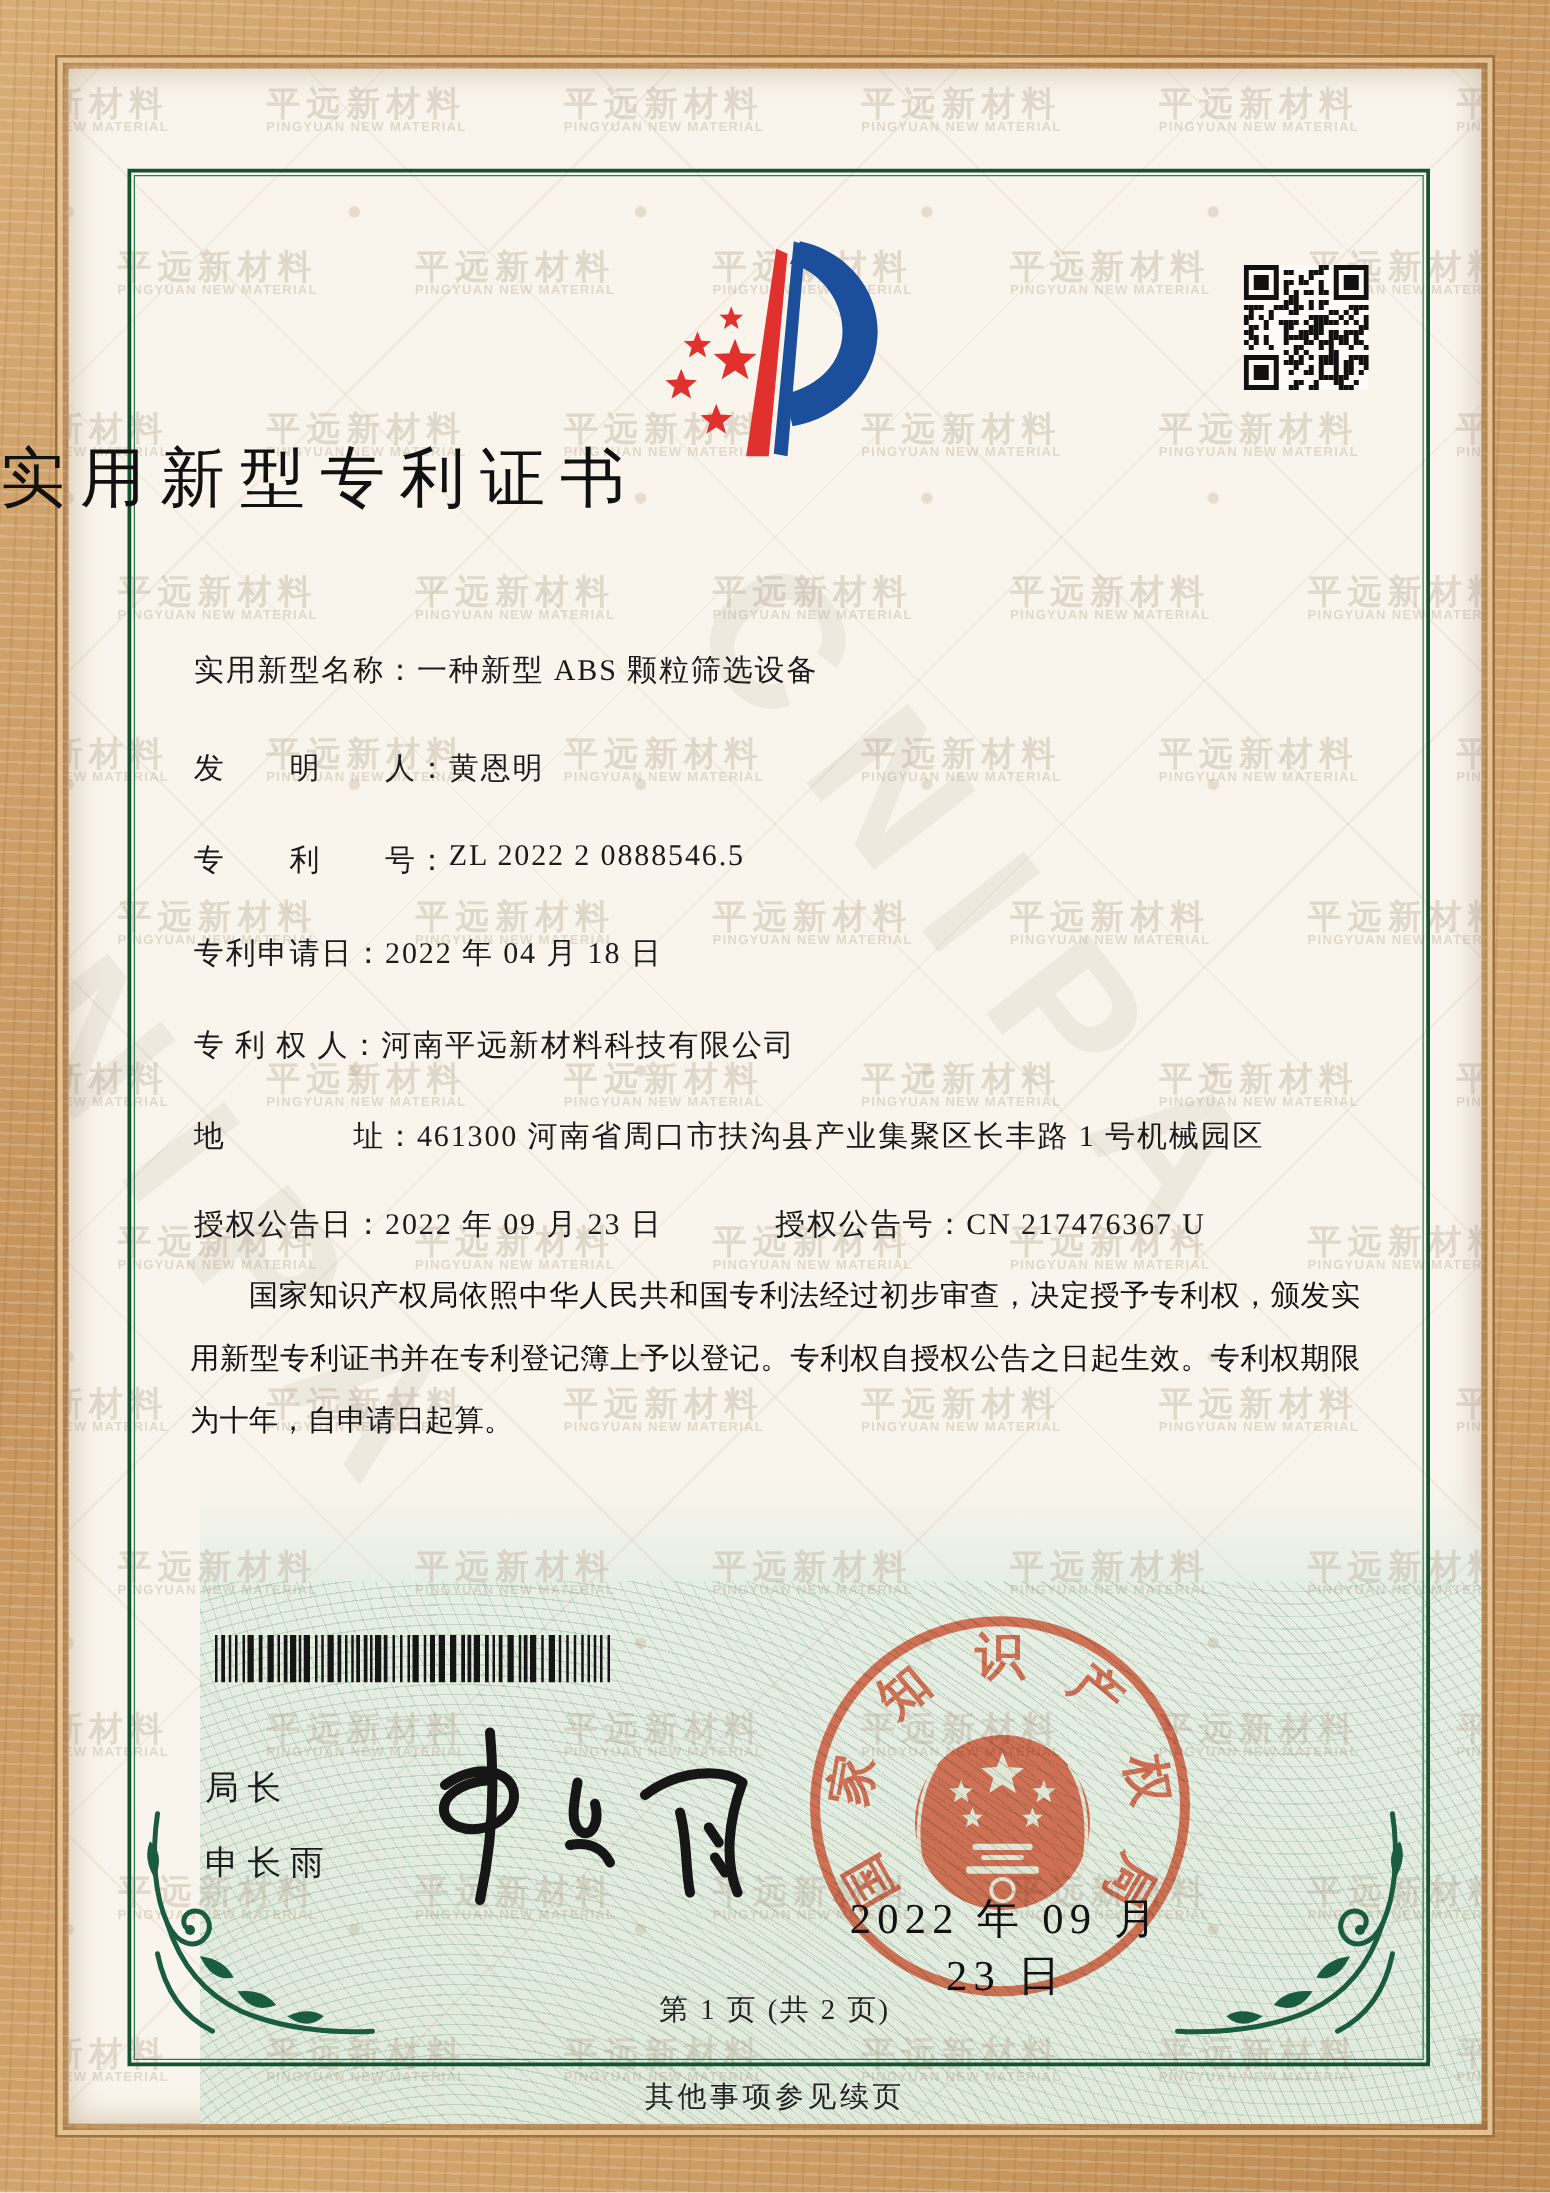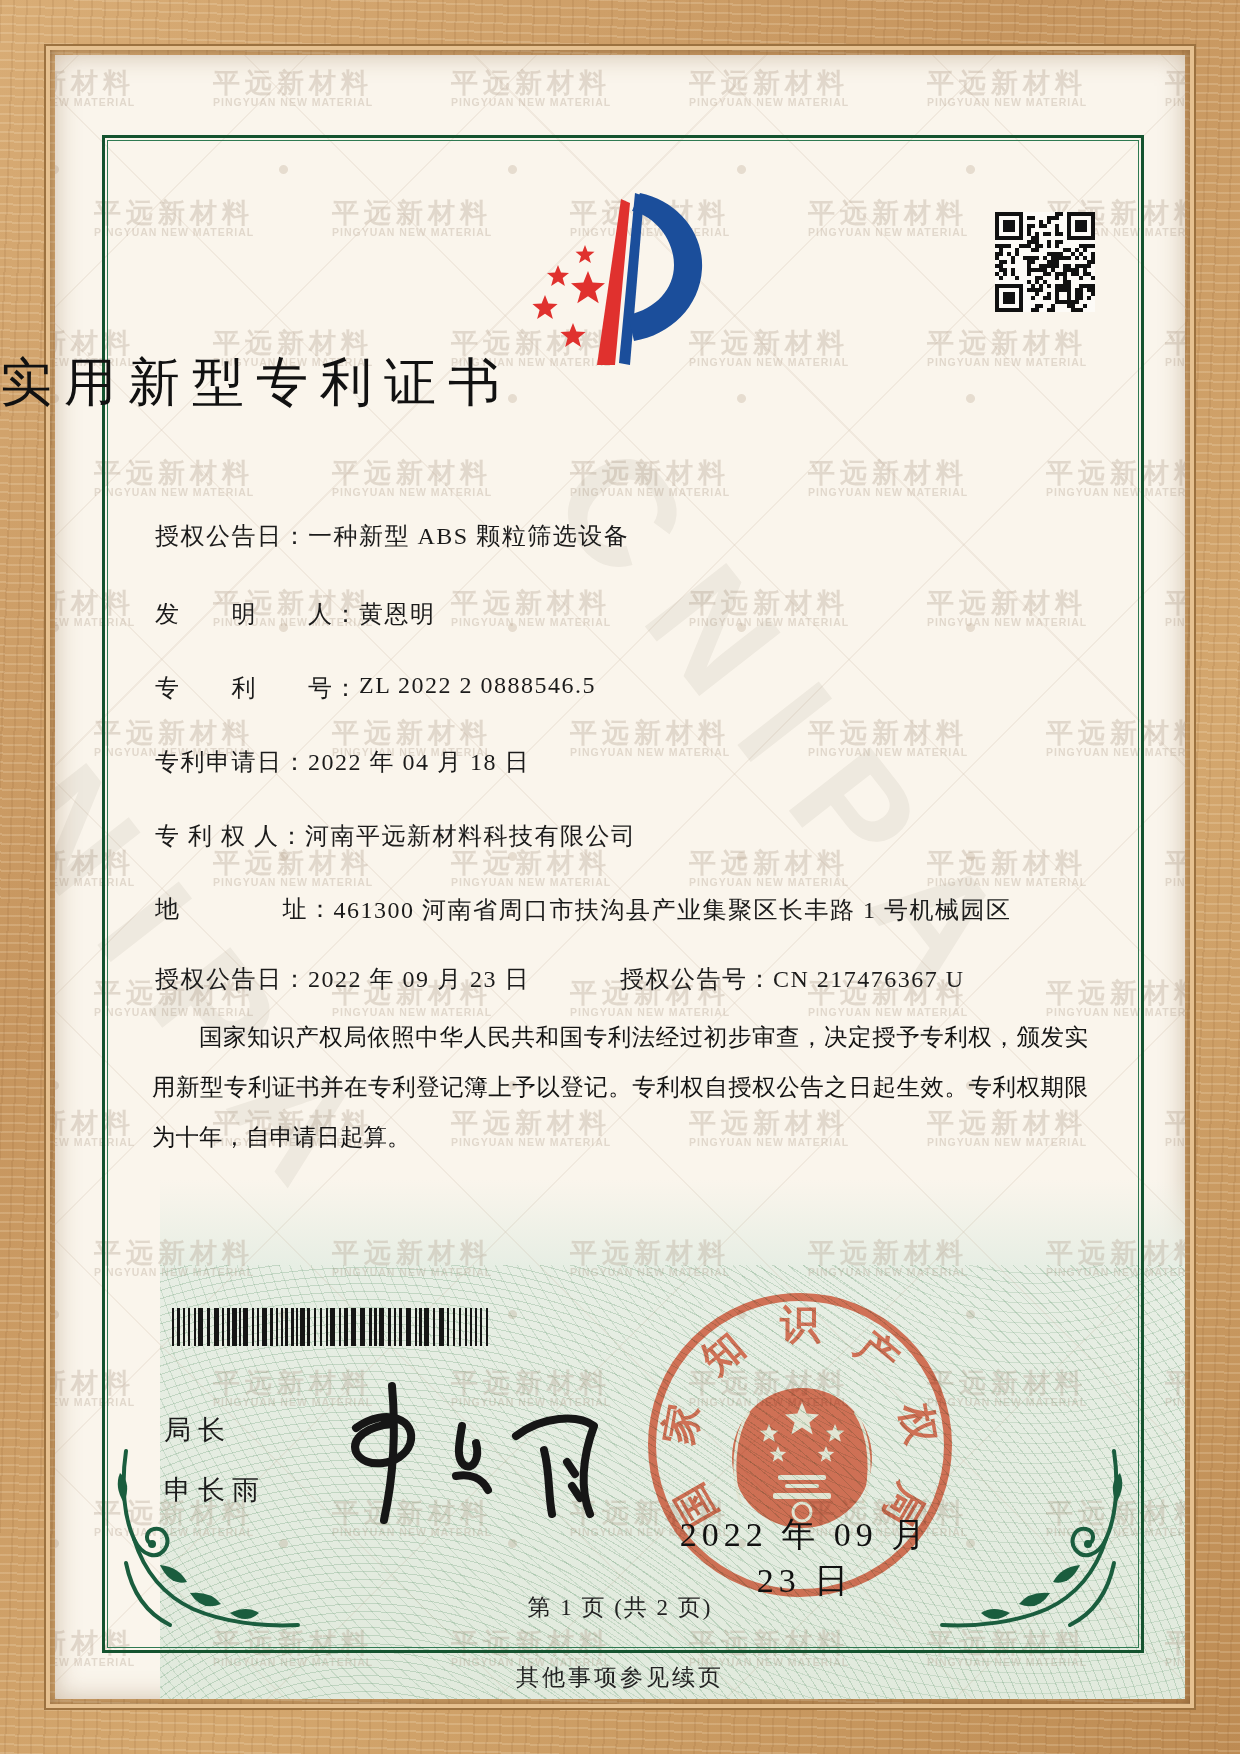--- a/index.html
+++ b/index.html
@@ -628,21 +628,21 @@
       <rect x="19" y="1" width="5" height="5" fill="#fdfbf7"></rect>
       <rect x="20" y="2" width="3" height="3" fill="#111"></rect>
       <rect x="0" y="18" width="7" height="7" fill="#111"></rect>
       <rect x="1" y="19" width="5" height="5" fill="#fdfbf7"></rect>
       <rect x="2" y="20" width="3" height="3" fill="#111"></rect>
     </svg>
 
   <div class="title">实用新型专利证书</div>
 
   <div class="field" style="top:520px;">
-    <span class="lab">授权公告日：</span>
+    <span class="lab">实用新型名称：</span>
     <span class="val">一种新型 ABS 颗粒筛选设备</span>
   </div>
   <div class="field" style="top:598px;">
     <span class="lab">发　　明　　人：</span>
     <span class="val">黄恩明</span>
   </div>
   <div class="field" style="top:672px;">
     <span class="lab">专　　利　　号：</span>
     <span class="val">ZL 2022 2 0888546.5</span>
   </div>

